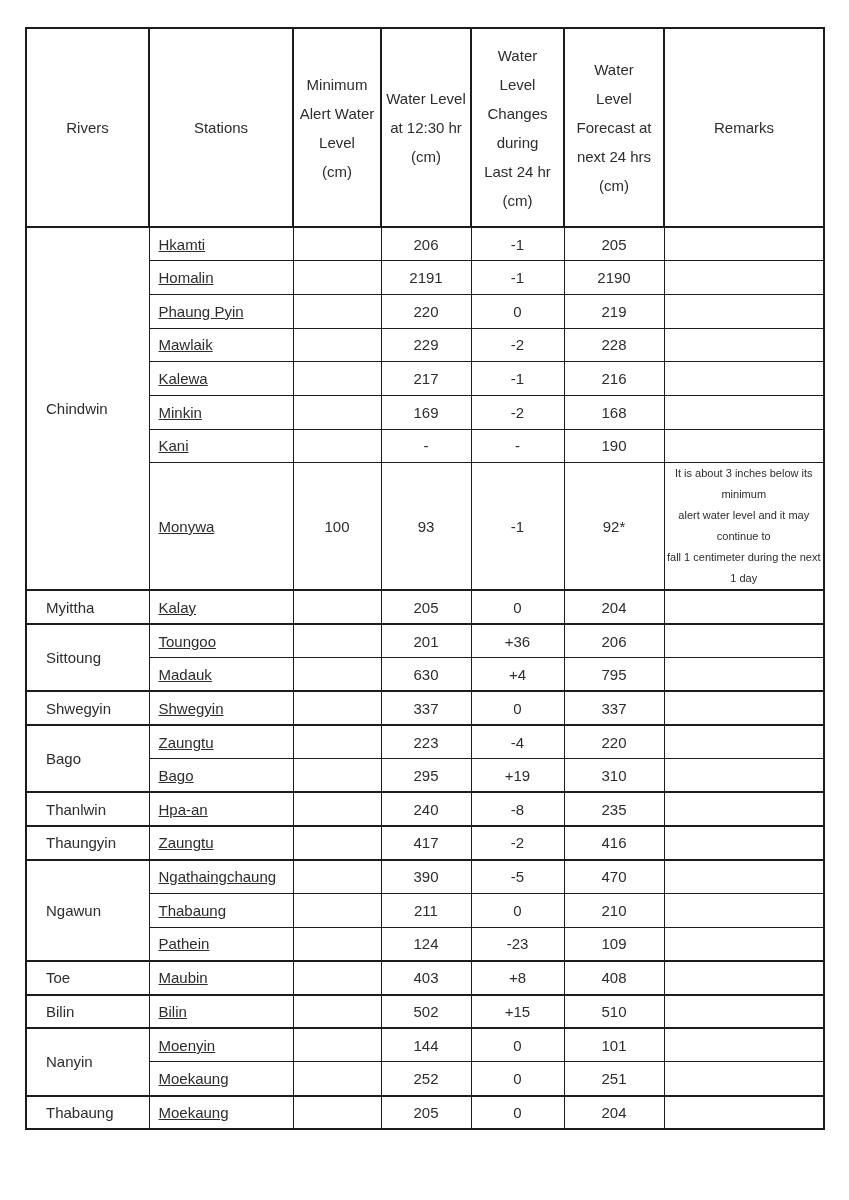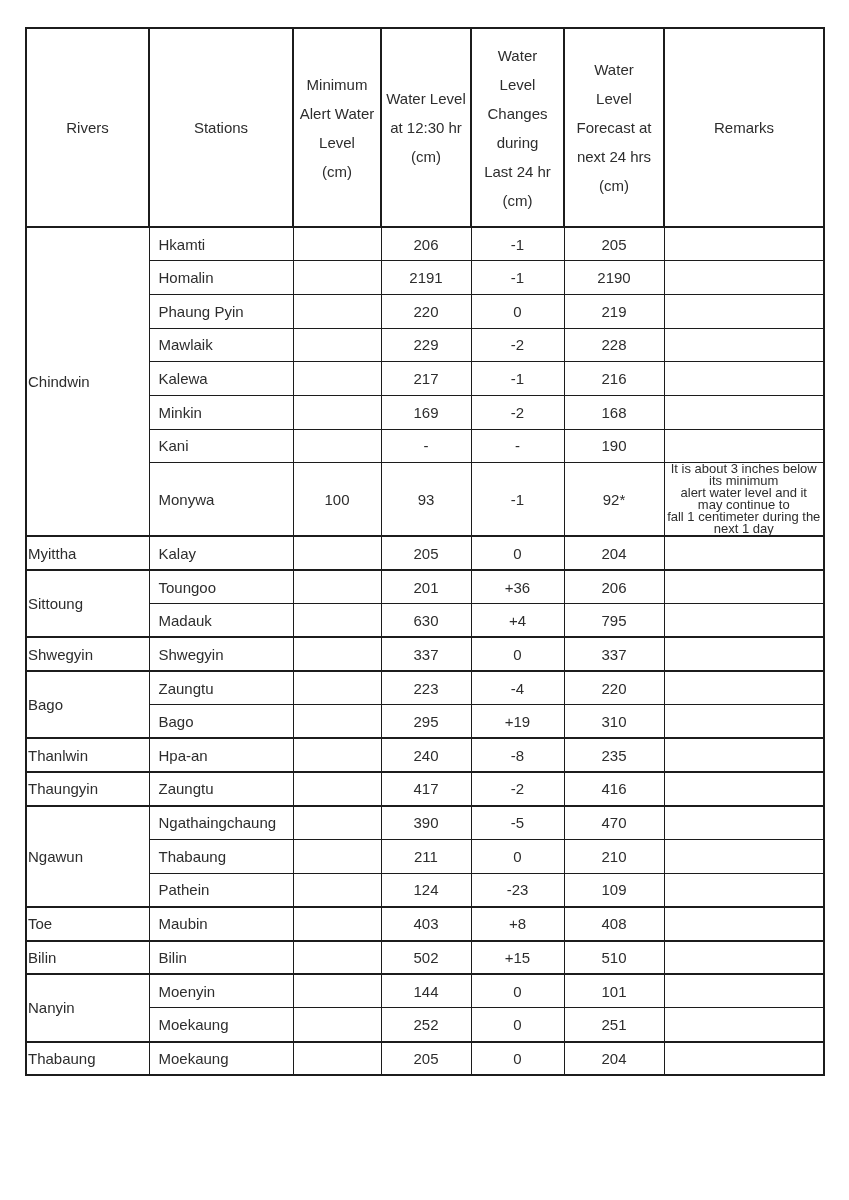--- a/index.html
+++ b/index.html
@@ -46,33 +46,34 @@
     border-left-width: 2px;
     border-right-width: 2px;
     border-top-width: 1px;
     border-bottom-width: 1px;
     vertical-align: middle;
     padding: 0;
   }
   tbody tr.group-start td { border-top-width: 2px; }
   td.river-cell {
     text-align: left;
-    padding-left: 1px;
+    padding-left: 19px;
   }
   td.station-cell {
     text-align: left;
     padding-left: 9px;
+    text-decoration: underline;
   }
   td.min-alert-cell, td.water-level-cell, td.change-cell, td.forecast-cell {
     text-align: center;
   }
   td.remarks-cell {
     text-align: center;
-    font-size: 13px;
-    line-height: 12px;
+    font-size: 11px;
+    line-height: 21px;
     white-space: pre-line;
     padding: 0 2px;
   }
 </style>
 </head>
 <body>
 
 <div class="page">
   <table class="wl-table">
     <colgroup>

